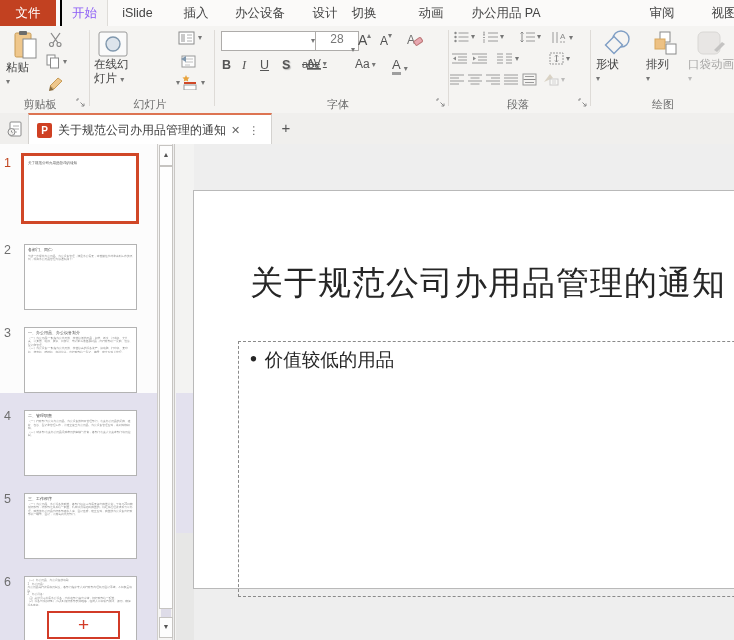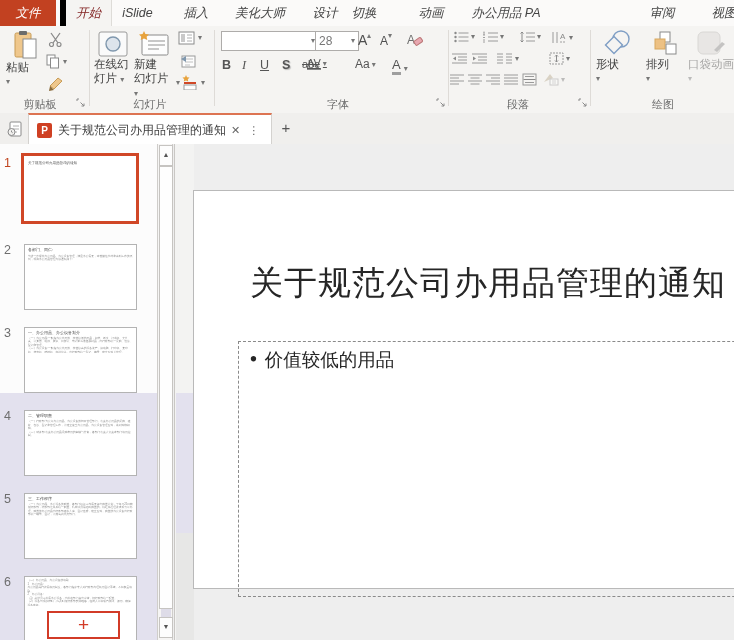--- a/index.html
+++ b/index.html
@@ -2,23 +2,23 @@
 <html><head>
 <meta charset="utf-8">
 <style>
   html,body{margin:0;padding:0;}
   body{width:734px;height:640px;overflow:hidden;position:relative;background:#fff;
        font-family:"Liberation Sans",sans-serif;-webkit-font-smoothing:antialiased;}
   .abs{position:absolute;}
   
   #tabrow{left:0;top:0;width:734px;height:26px;background:#fbfaf9;border-bottom:0;}
   .rtab{position:absolute;top:0;height:26px;line-height:26px;font-size:12.5px;color:#444;
-        text-align:center;cursor:default;white-space:nowrap;font-style:italic;}
+        text-align:center;cursor:default;white-space:nowrap;}
   .rtab.file{background:#c24121;color:#fff;width:56px;left:0;}
-  .rtab.active{color:#7f1d1d;background:#f5f4f2;border-left:6px solid #000000;border-right:1px solid #dedcd8;text-align:center;}
+  .rtab.active{color:#8b5cf6;background:#f5f4f2;border-left:2px solid #000000;border-right:1px solid #dedcd8;text-align:center;}
   
   #ribbon{left:0;top:26px;width:734px;height:87px;background:#f5f4f2;border-bottom:1px solid #d5d2ce;}
   .gsep{position:absolute;top:4px;width:1px;height:76px;background:#ddlessd;background:#dedbd7;}
   .glabel{position:absolute;top:71px;height:14px;font-size:11px;color:#6b6b6b;text-align:center;}
   .launcher{position:absolute;top:72px;width:9px;height:9px;}
   .bigbtn{position:absolute;top:3px;text-align:left;color:#3f3f3f;font-size:11.5px;cursor:default;}
   .bigbtn .lbl{line-height:14px;}
   .dd{font-size:8px;color:#777;line-height:8px;display:inline-block;}
   .smbtn{position:absolute;display:flex;align-items:center;cursor:default;}
   .combo{position:absolute;background:#fff;border:1px solid #aeacaa;height:18px;font-size:12px;color:#777;
@@ -73,21 +73,21 @@
   #phtext{position:absolute;left:9px;top:5px;font-family:"DejaVu Serif",serif;font-size:18.5px;color:#262626;cursor:default;}
 </style>
 </head>
 <body>
 
 <div id="tabrow" class="abs">
   <div class="rtab file">文件</div>
   <div class="rtab active" style="left:60px;width:45px;">开始</div>
   <div class="rtab" style="left:110px;width:55px;">iSlide</div>
   <div class="rtab" style="left:170px;width:52px;">插入</div>
-  <div class="rtab" style="left:227px;width:66px;">美化大师</div>
+  <div class="rtab" style="left:227px;width:66px;">办公设备</div>
   <div class="rtab" style="left:298px;width:54px;">设计</div>
   <div class="rtab" style="left:340px;width:48px;">切换</div>
   <div class="rtab" style="left:406px;width:50px;">动画</div>
   <div class="rtab" style="left:460px;width:92px;">办公用品 PA</div>
   <div class="rtab" style="left:638px;width:48px;">审阅</div>
   <div class="rtab" style="left:700px;width:48px;">视图</div>
 </div>
 
 <div id="ribbon" class="abs">
 
@@ -130,30 +130,20 @@
 
   <div class="bigbtn" style="left:94px;width:38px;">
     <svg width="30" height="26" viewBox="0 0 30 26" style="margin:2px auto 0;">
       <rect x="1" y="1" width="28" height="24" rx="2" fill="#fafafa" stroke="#9a9a9a"></rect>
       <circle cx="15" cy="13" r="7" fill="#dde4ec" stroke="#7f97ad" stroke-width="1.4"></circle>
     </svg>
     <div class="lbl">在线幻</div>
     <div class="lbl"><span>灯片</span>
       <span class="dd">▾</span></div>
   </div>
-  <div class="bigbtn" style="left:134px;width:40px;">
-    <svg width="32" height="26" viewBox="0 0 32 26" style="margin:2px auto 0;">
-      <rect x="4" y="4" width="26" height="20" rx="1.5" fill="#fdfdfd" stroke="#8a8a8a"></rect>
-      <path d="M10 10h17M10 14h17M10 18h11" stroke="#b5b5b5" stroke-width="1.5"></path>
-      <path d="M6 0l1.4 3L11 3.6 8.6 5.8 9.3 9 6 7.4 2.7 9l.7-3.2L1 3.6 4.6 3z" fill="#e8a33d"></path>
-    </svg>
-    <div class="lbl">新建</div>
-    <div class="lbl"><span>幻灯片</span>
-      <span class="dd">▾</span></div>
-  </div>
   <div class="smbtn" style="left:178px;top:5px;">
     <svg width="17" height="14" viewBox="0 0 17 14">
       <rect x="1" y="1" width="15" height="12" fill="#fff" stroke="#8a8a8a"></rect>
       <rect x="3" y="3" width="4" height="8" fill="#c9c9c9"></rect>
       <path d="M9 4h5M9 7h5M9 10h5" stroke="#b0b0b0"></path>
     </svg>
     <span class="dd" style="margin-left:3px;">▾</span>
   </div>
   <div class="smbtn" style="left:179px;top:27px;">
     <svg width="17" height="15" viewBox="0 0 17 15">
@@ -170,21 +160,21 @@
       <rect x="2" y="10" width="12" height="5" fill="#fdfdfd" stroke="#9a9a9a"></rect>
     </svg>
     <span class="dd" style="margin-left:3px;">▾</span>
   </div>
   <div class="glabel" style="left:110px;width:80px;">幻灯片</div>
   <div class="gsep" style="left:214px;"></div>
 
   <div class="combo" style="left:221px;top:5px;width:90px;">
     <span class="dd">▾</span>
   </div>
-  <div class="combo" style="left:315px;top:5px;width:36px;">
+  <div class="combo" style="left:315px;top:5px;width:36px;flex-direction:column;">
     <span>28</span>
     <span class="dd">▾</span>
   </div>
   <div class="fbtn" style="left:358px;top:6px;font-size:14px;color:#4f4f4f;">
     <span>A</span>
       <span class="dd" style="transform:rotate(180deg);margin-bottom:8px;">▾</span>
   </div>
   <div class="fbtn" style="left:380px;top:6px;font-size:12px;color:#4f4f4f;">
     <span>A</span>
       <span class="dd" style="margin-bottom:8px;">▾</span>

